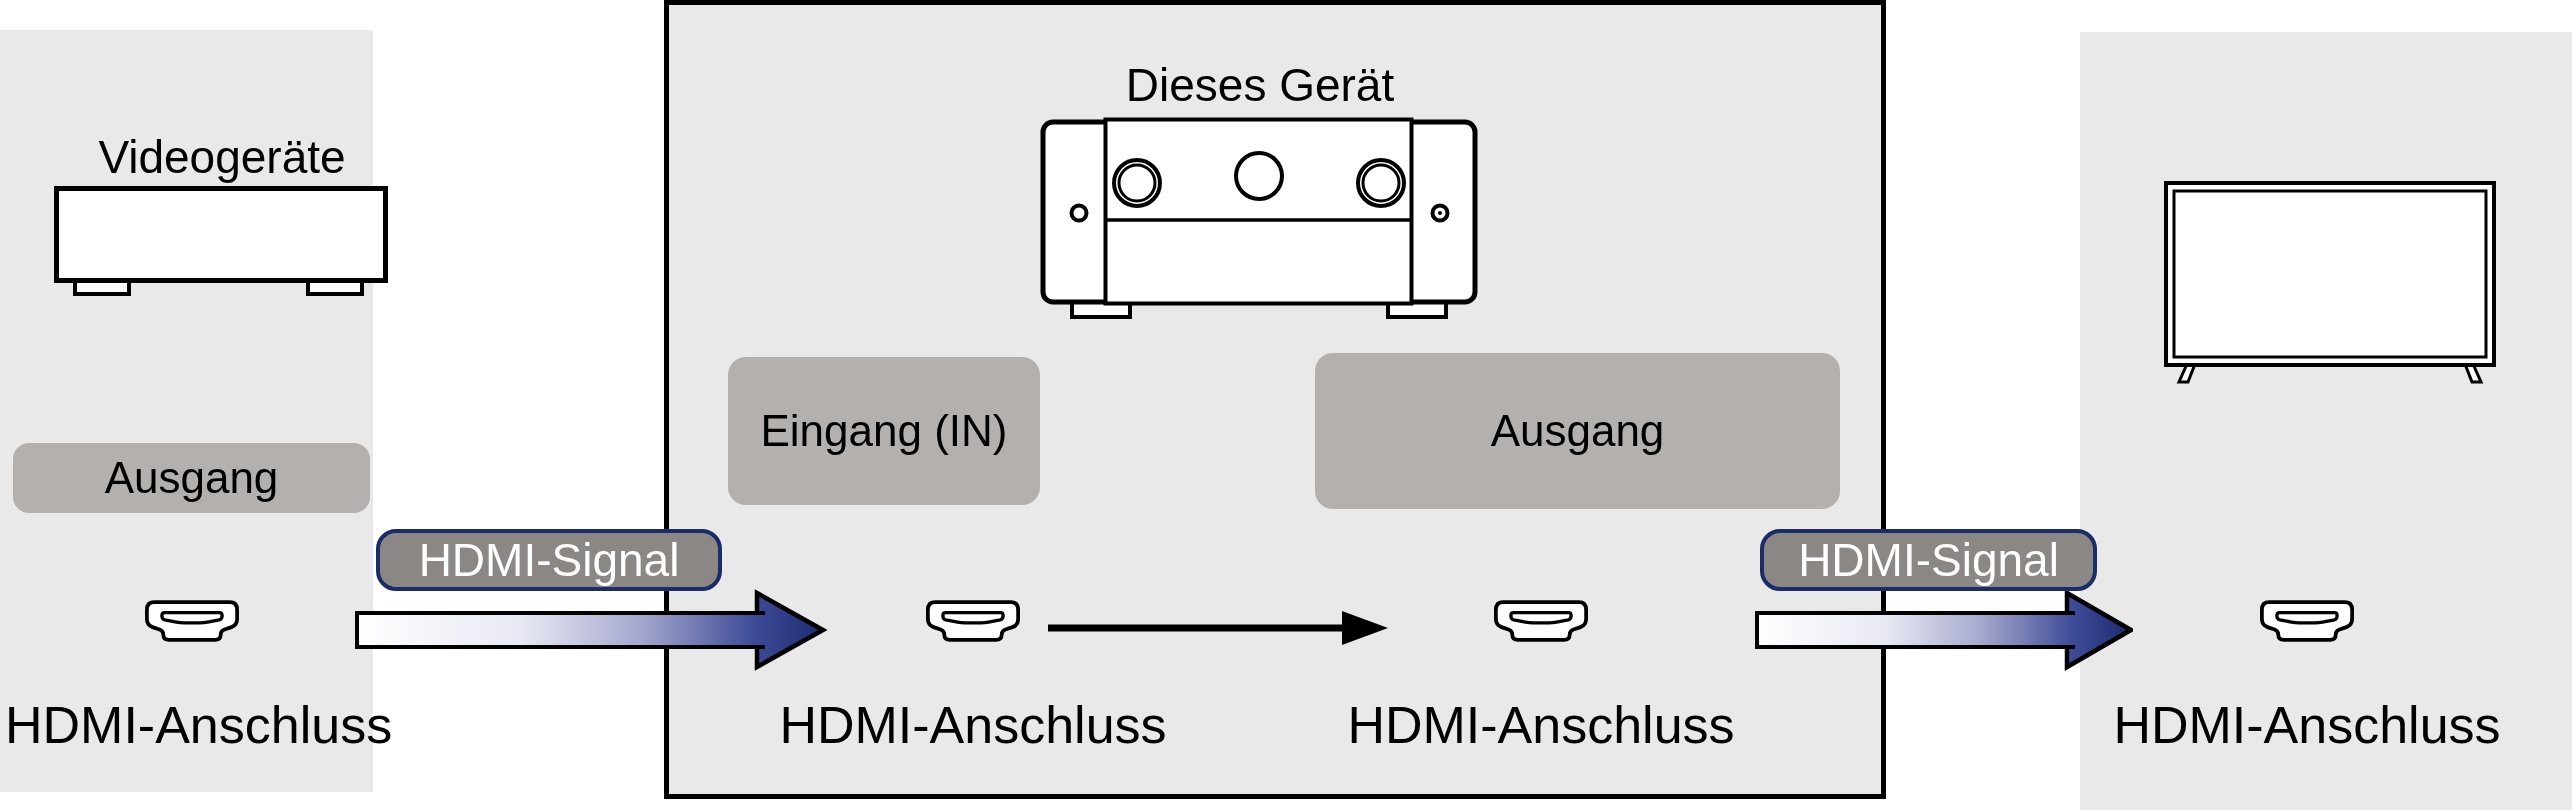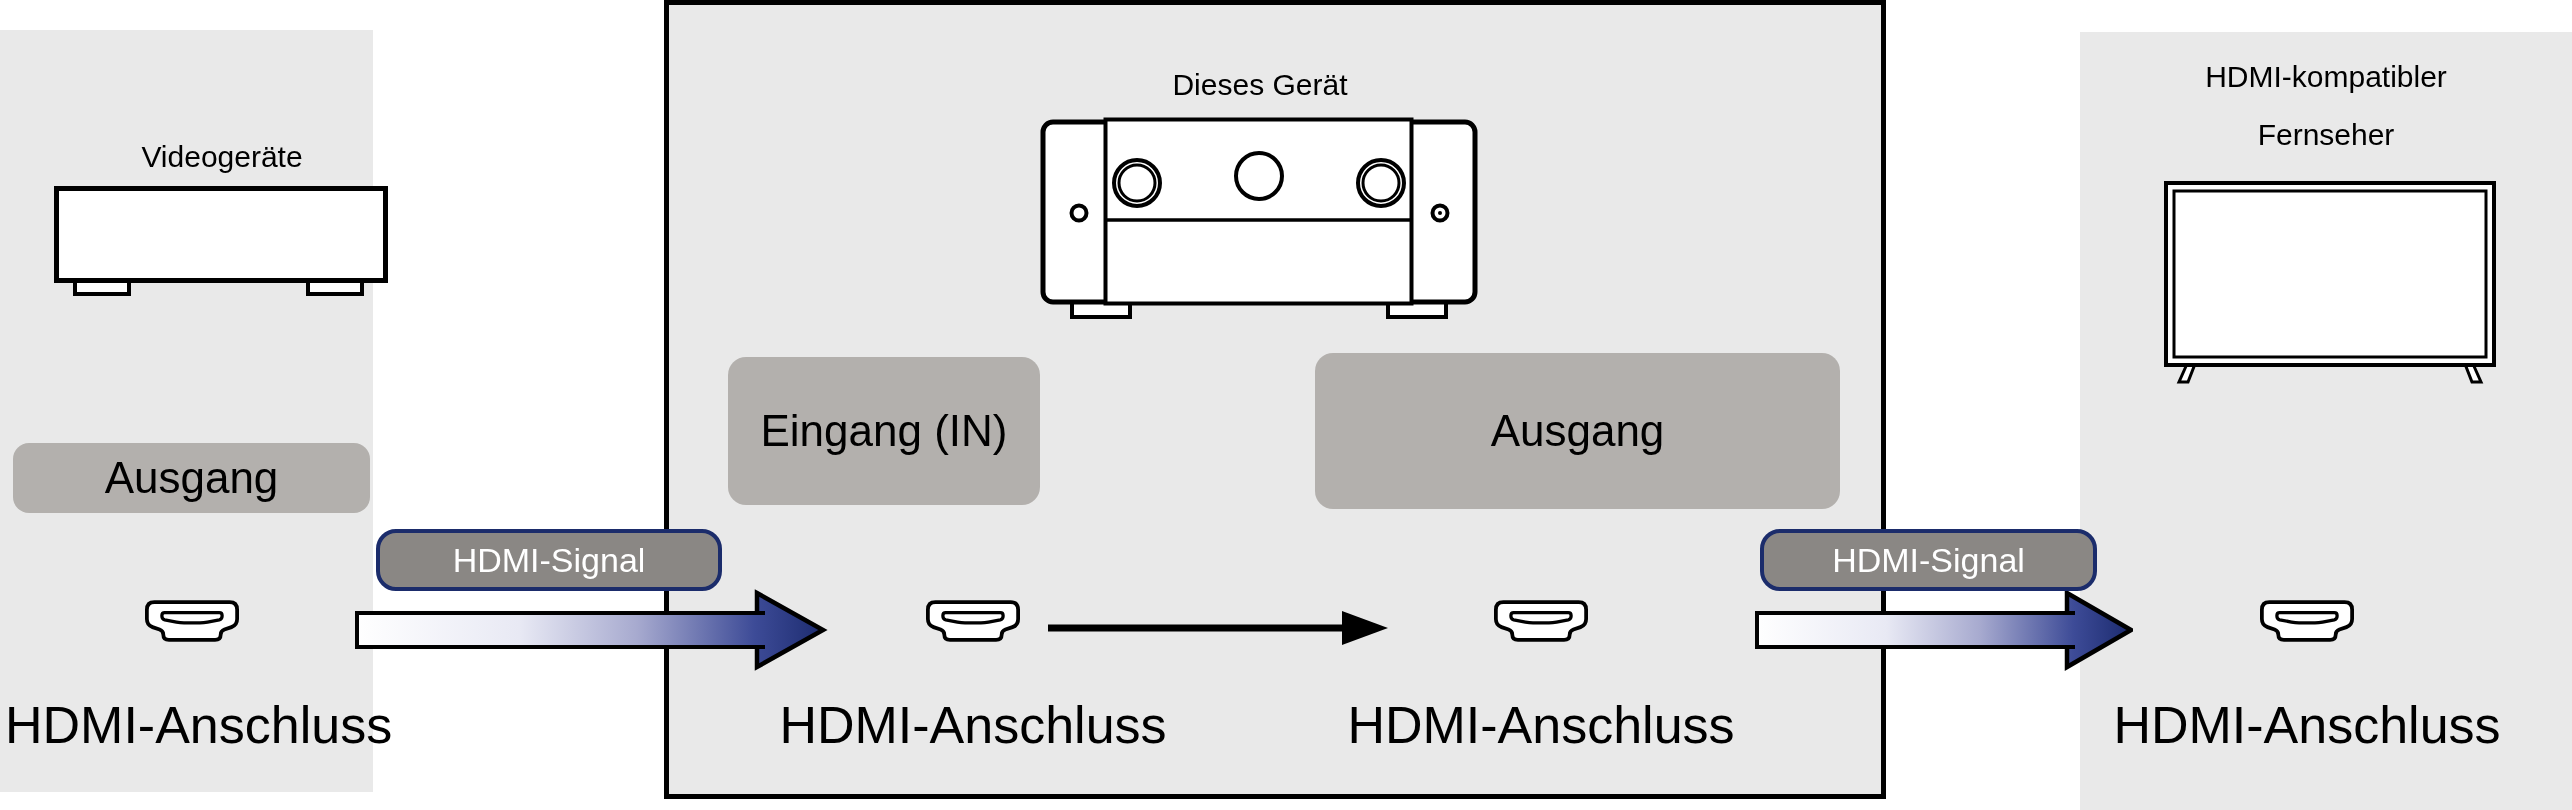--- a/index.html
+++ b/index.html
@@ -10,32 +10,32 @@
     --badge-text:#ffffff;
     --ink:#000000;
   }
   html,body{margin:0;padding:0;background:#ffffff;}
   .stage{
     position:relative;width:2572px;height:810px;background:#ffffff;
     font-family:"Liberation Sans", sans-serif;color:var(--ink);overflow:hidden;
   }
   .panel{position:absolute;background:var(--panel-bg);}
   .panel-center{border:5px solid var(--ink);box-sizing:border-box;}
-  .title{position:absolute;text-align:center;font-size:30px;line-height:58px;white-space:nowrap;}
+  .title{position:absolute;text-align:center;font-size:46px;line-height:58px;white-space:nowrap;}
   .conn-label{position:absolute;text-align:center;font-size:52px;line-height:46px;white-space:nowrap;}
   .label-box{
     position:absolute;background:var(--label-box-bg);border-radius:18px;
     display:flex;flex-direction:column;align-items:center;justify-content:center;
     font-size:44px;line-height:60px;text-align:center;box-sizing:border-box;
   }
   .signal-badge{
     position:absolute;background:var(--badge-bg);border:4px solid var(--badge-border);
     border-radius:20px;box-sizing:border-box;color:var(--badge-text);
     display:flex;align-items:center;justify-content:center;
-    font-size:34px;white-space:nowrap;z-index:6;
+    font-size:46px;white-space:nowrap;z-index:6;
   }
   svg{display:block;}
   .icon-svg{position:absolute;z-index:4;}
   .arrow-svg{position:absolute;z-index:5;}
   .art-svg{position:absolute;z-index:3;}
 </style>
 </head>
 <body>
 
 <div class="stage">
@@ -139,24 +139,20 @@
         <stop offset="0.35" stop-color="#e8e9f4"></stop>
         <stop offset="0.6" stop-color="#a7aacf"></stop>
         <stop offset="0.85" stop-color="#3d4b97"></stop>
         <stop offset="1" stop-color="#1c2b6f"></stop>
       </linearGradient>
     </defs>
     <polygon points="312,4 376,41 312,78" fill="url(#gradB)" stroke="#000000" stroke-width="4.5"></polygon>
     <path d="M320 24 H2 V58 H320" fill="url(#gradB)" stroke="#000000" stroke-width="4"></path>
   </svg>
 
-  <div class="title" style="left:2085px;top:48px;width:482px;">
-    <div>HDMI-kompatibler</div>
-    <div>Fernseher</div>
-  </div>
 
   <svg class="art-svg" style="left:2163px;top:180px;" width="334" height="206" viewBox="0 0 334 206">
     <path d="M24 184 L16 202 H25 L32 184 Z" fill="#ffffff" stroke="#000000" stroke-width="3"></path>
     <path d="M310 184 L318 202 H309 L302 184 Z" fill="#ffffff" stroke="#000000" stroke-width="3"></path>
     <rect x="3" y="3" width="328" height="182" fill="#ffffff" stroke="#000000" stroke-width="4"></rect>
     <rect x="11" y="11" width="312" height="166" fill="#ffffff" stroke="#000000" stroke-width="3"></rect>
   </svg>
 
   <svg class="icon-svg" style="left:2260px;top:600px;" width="94" height="42" viewBox="0 0 100 44">
     <path d="M10 2 H90 Q98 2 98 10 V20 Q98 26.5 92 28.5 L84.5 31 Q80.5 32.5 80.5 36.5 Q80.5 42 74.5 42 H25.5 Q19.5 42 19.5 36.5 Q19.5 32.5 15.5 31 L8 28.5 Q2 26.5 2 20 V10 Q2 2 10 2 Z" fill="#ffffff" stroke="#000000" stroke-width="4" stroke-linejoin="round"></path>

